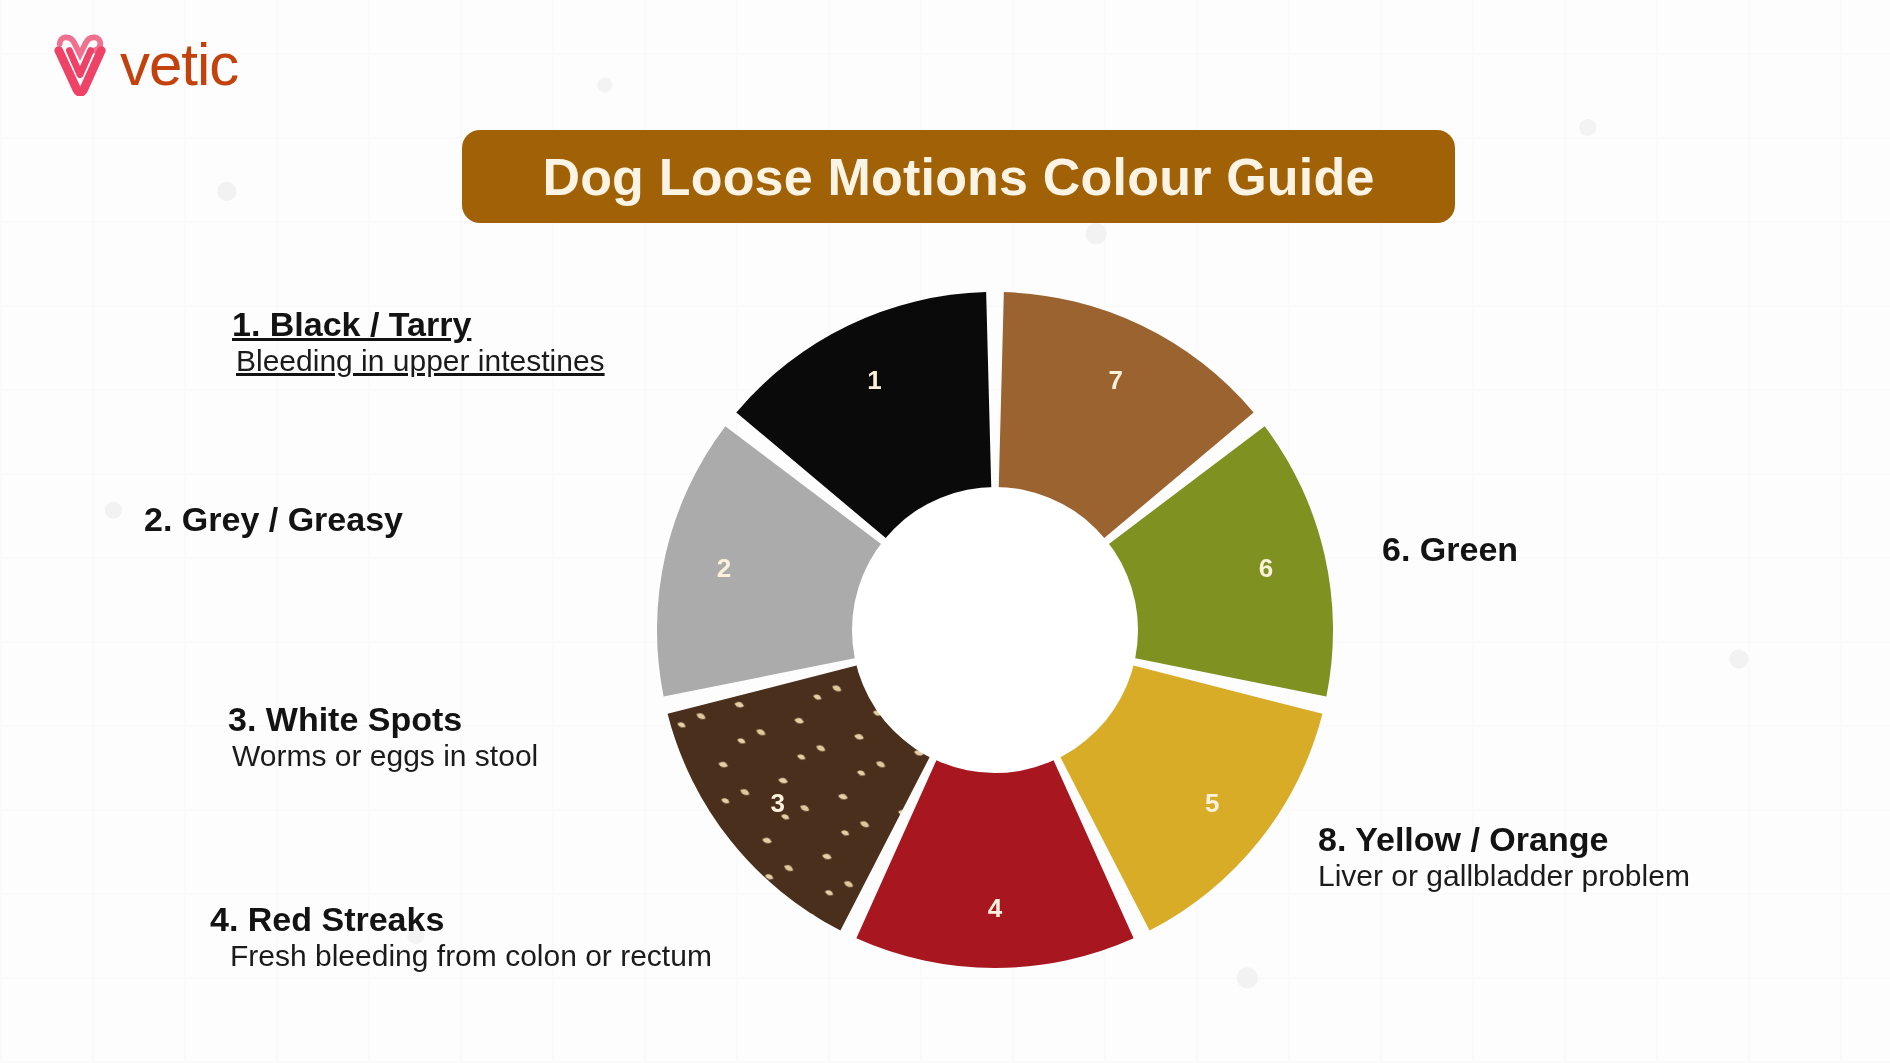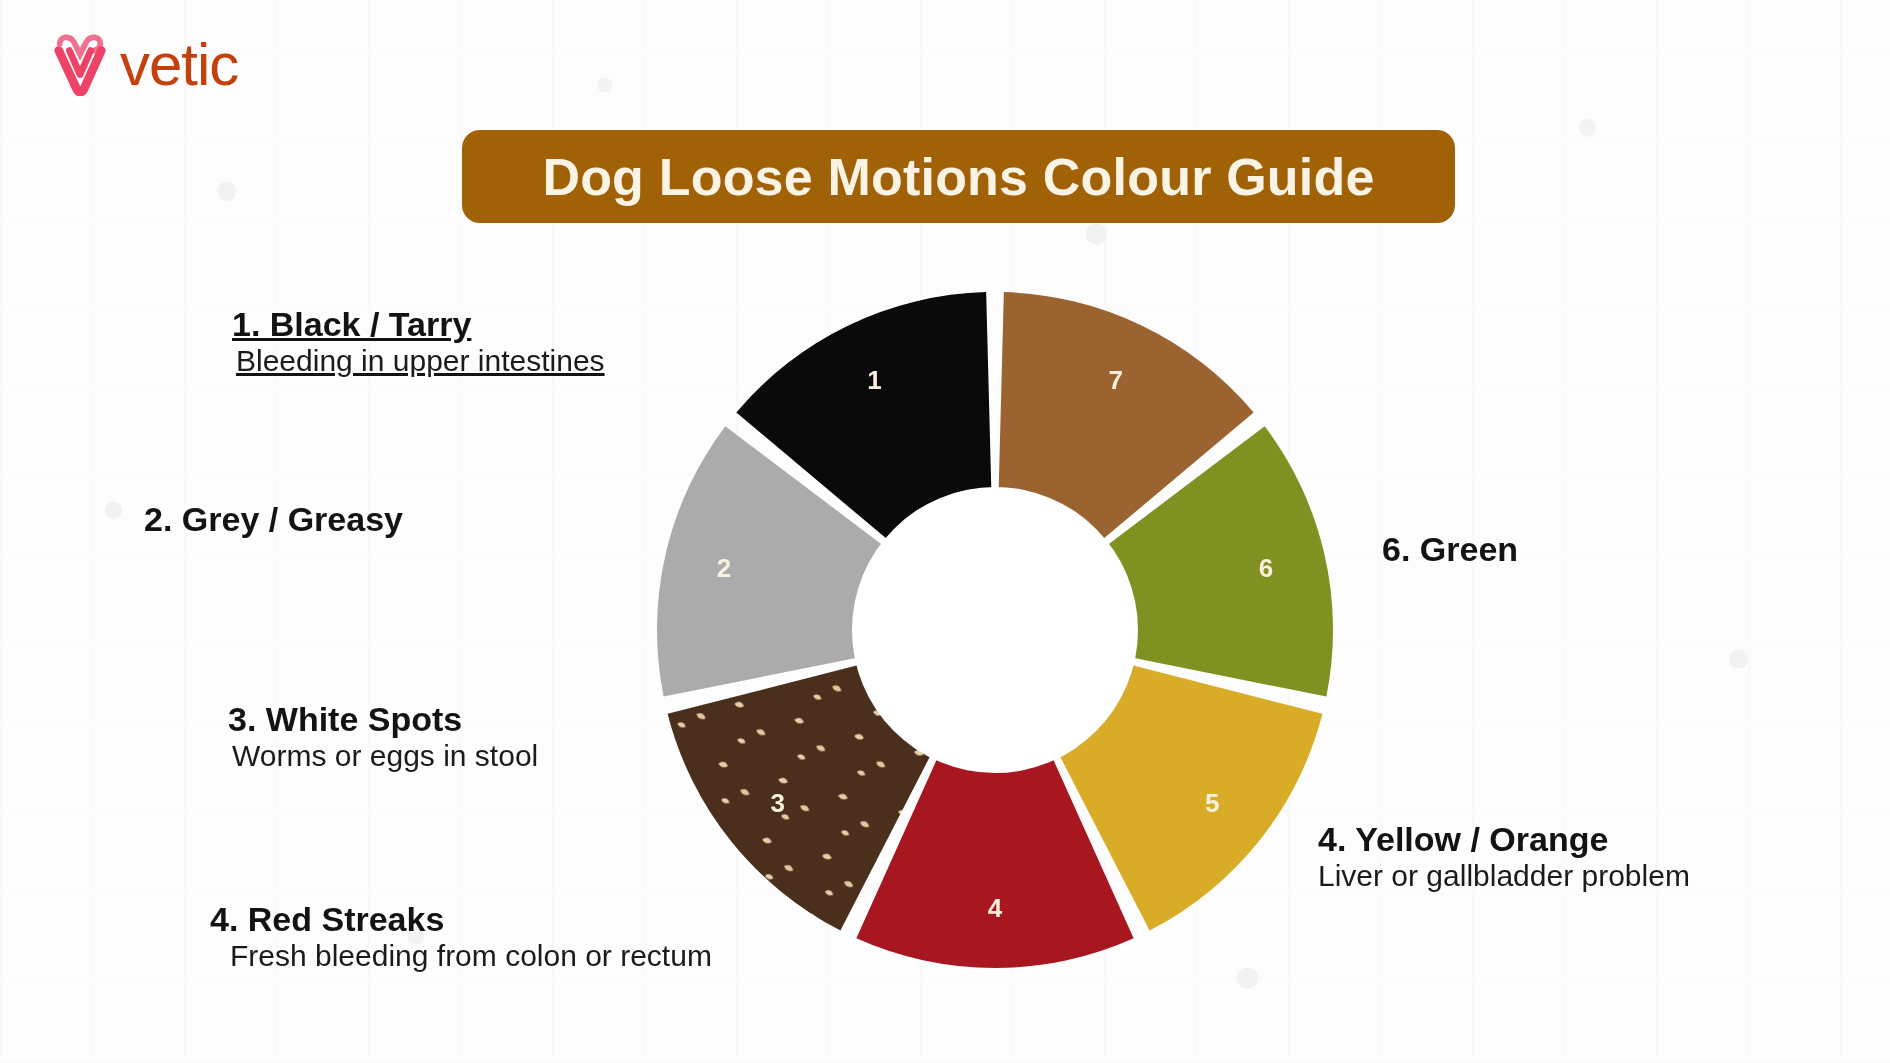--- a/index.html
+++ b/index.html
@@ -195,17 +195,17 @@
     <div class="l-title">4. Red Streaks</div>
     <div class="l-desc">Fresh bleeding from colon or rectum</div>
   </div>
 
 
   <div class="label right" id="label-6">
     <div class="l-title">6. Green</div>
   </div>
 
   <div class="label right" id="label-5">
-    <div class="l-title">4. Yellow / Orange</div>
+    <div class="l-title">8. Yellow / Orange</div>
     <div class="l-desc">Liver or gallbladder problem</div>
   </div>
 
 </div>
 
 </body></html>

